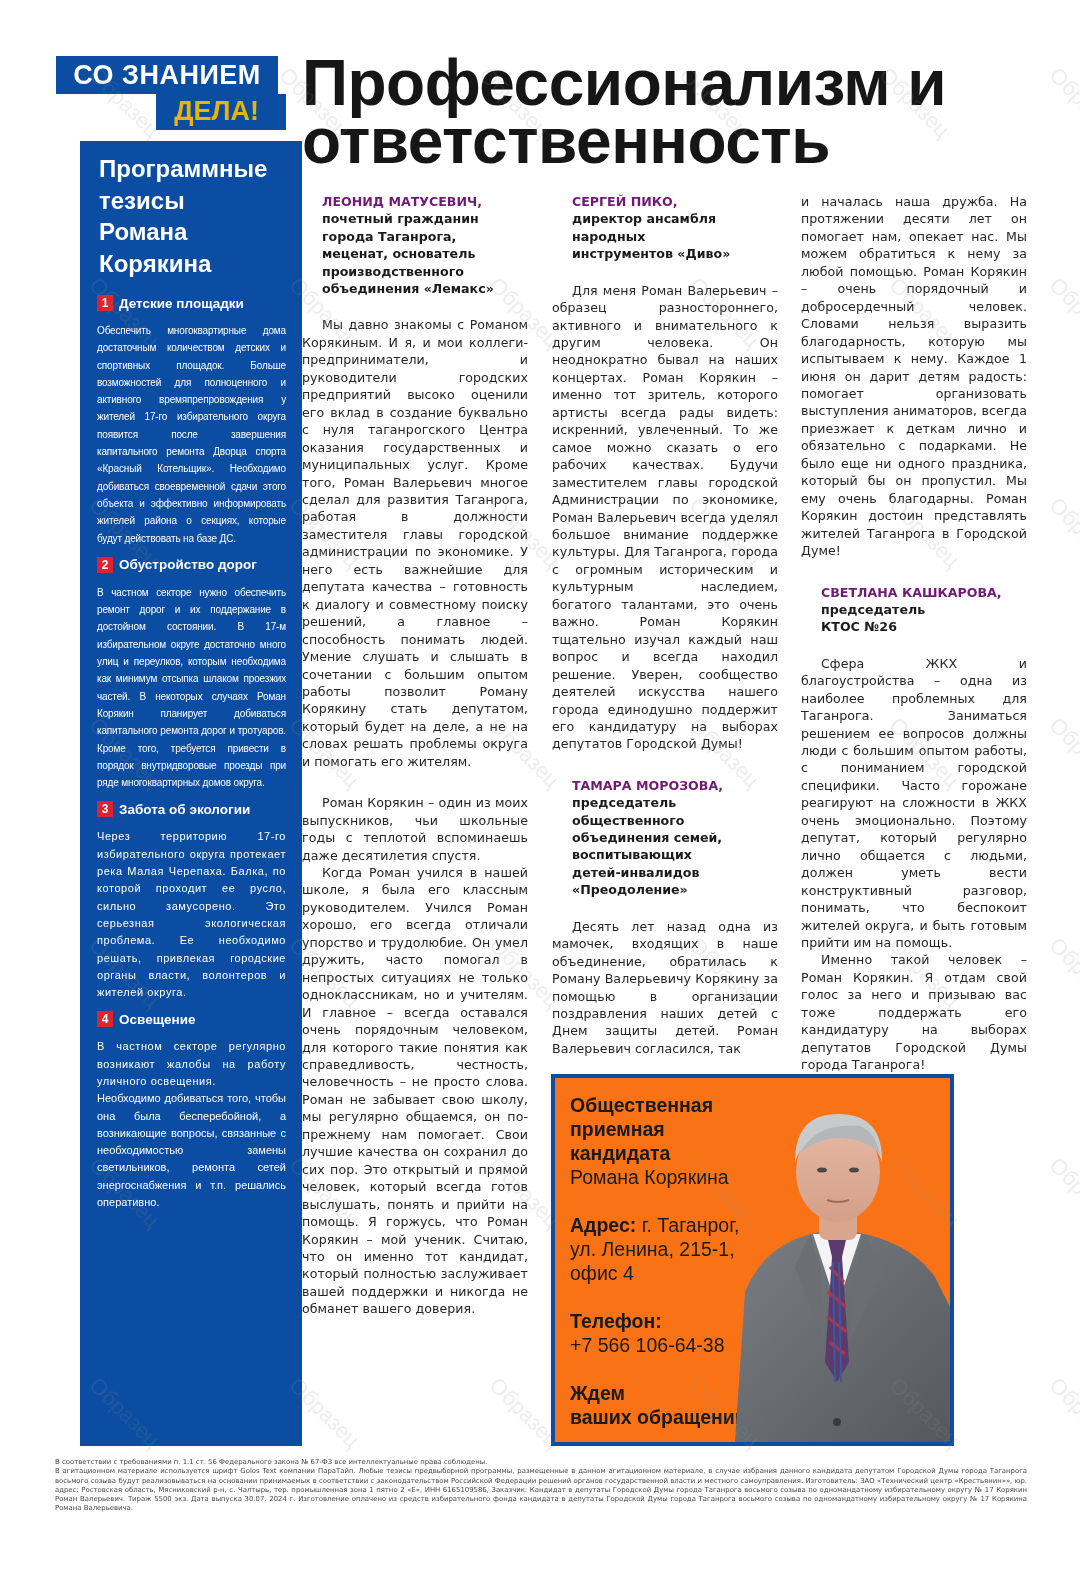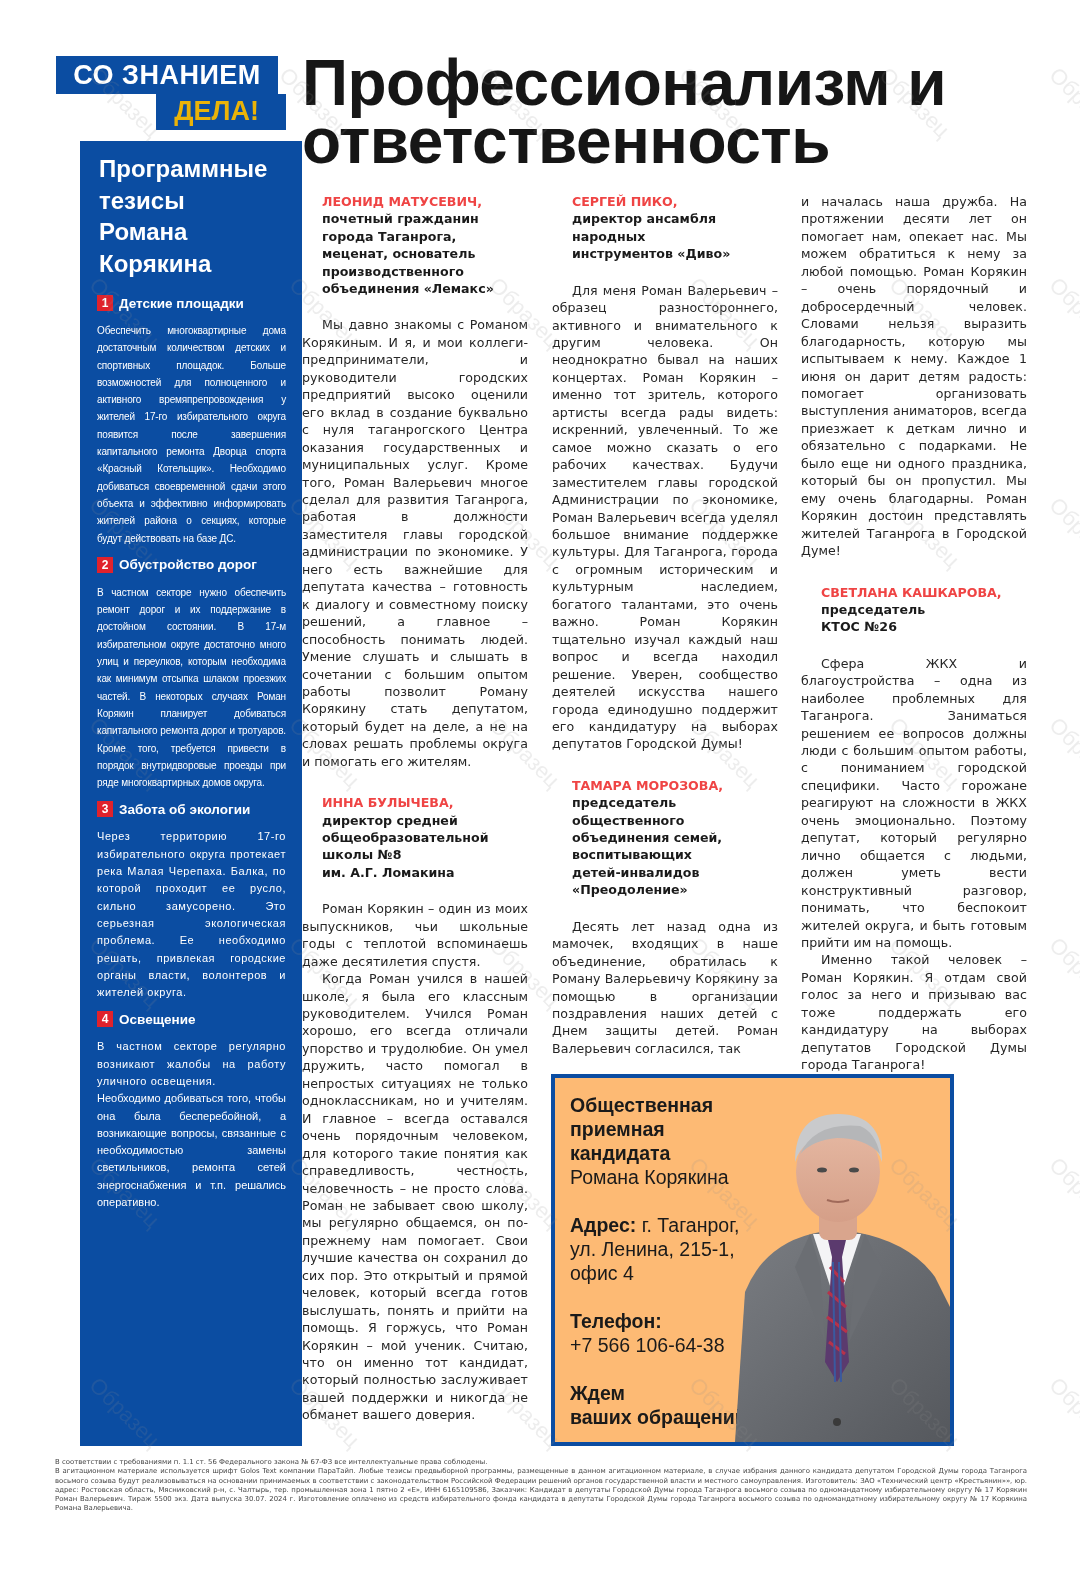--- a/index.html
+++ b/index.html
@@ -42,38 +42,38 @@
   
   .headline {
     position: absolute; left: 302px; top: 54px; width: 740px;
     font-family: "Liberation Sans", sans-serif; font-weight: bold; font-size: 64px; line-height: 58px;
     color: #161616; letter-spacing: -0.5px;
   }
 
   
   .col { position: absolute; width: 226px; font-family: "DejaVu Sans", sans-serif; }
   .author { padding-left: 20px; margin-bottom: 19px; }
-  .author .name { font-weight: bold; font-size: 12.6px; line-height: 17.4px; color: #ef4444; }
+  .author .name { font-weight: bold; font-size: 12.6px; line-height: 17.4px; color: #701a75; }
   .author .role { font-weight: bold; font-size: 12.6px; line-height: 17.4px; color: #1a1a1a; }
   .quote p {
     font-size: 12.6px; line-height: 17.45px; text-align: justify; color: #262626;
     text-indent: 20px; letter-spacing: 0.05px;
   }
   .quote p.noindent { text-indent: 0; }
 
   #col1 { left: 302px; top: 193px; }
   #col2 { left: 552px; top: 193px; }
   #col3 { left: 801px; top: 193px; }
 
   .gap { height: 24px; }
 
   
   .contact {
     position: absolute; left: 551px; top: 1074px; width: 403px; height: 372px;
-    border: 4px solid #0b4da2; background: #fdba74; overflow: hidden;
+    border: 4px solid #0b4da2; background: #f97316; overflow: hidden;
   }
   .contact-text { position: absolute; left: 15px; top: 15px; width: 240px; font-family: "Liberation Sans", sans-serif; color: #1a1a1a; }
   .contact-text .b { font-weight: bold; font-size: 19.5px; line-height: 24px; }
   .contact-text .r { font-size: 19.5px; line-height: 24px; }
   .contact-text .block { margin-bottom: 24px; }
 
   .portrait { position: absolute; right: 0; bottom: 0; width: 225px; height: 350px; }
 
   
   .legal {
@@ -150,27 +150,20 @@
       <div class="role">меценат, основатель</div>
       <div class="role">производственного</div>
       <div class="role">объединения «Лемакс»</div>
     </div>
     <div class="quote">
       <p>Мы давно знакомы с Романом Корякиным. И я, и мои коллеги-предприниматели, и руководители городских предприятий высоко оценили его вклад в создание буквально с нуля таганрогского Центра оказания государственных и муниципальных услуг. Кроме того, Роман Валерьевич многое сделал для развития Таганрога, работая в должности заместителя главы городской администрации по экономике. У него есть важнейшие для депутата качества – готовность к диалогу и совместному поиску решений, а главное – способность понимать людей. Умение слушать и слышать в сочетании с большим опытом работы позволит Роману Корякину стать депутатом, который будет на деле, а не на словах решать проблемы округа и помогать его жителям.</p>
     </div>
   </article>
   <div class="gap"></div>
   <article>
-    <div class="author">
-      <div class="name">ИННА БУЛЫЧЕВА,</div>
-      <div class="role">директор средней</div>
-      <div class="role">общеобразовательной</div>
-      <div class="role">школы №8</div>
-      <div class="role">им. А.Г. Ломакина</div>
-    </div>
     <div class="quote">
       <p>Роман Корякин – один из моих выпускников, чьи школьные годы с теплотой вспоминаешь даже десятилетия спустя.</p>
       <p>Когда Роман учился в нашей школе, я была его классным руководителем. Учился Роман хорошо, его всегда отличали упорство и трудолюбие. Он умел дружить, часто помогал в непростых ситуациях не только одноклассникам, но и учителям. И главное – всегда оставался очень порядочным человеком, для которого такие понятия как справедливость, честность, человечность – не просто слова. Роман не забывает свою школу, мы регулярно общаемся, он по-прежнему нам помогает. Свои лучшие качества он сохранил до сих пор. Это открытый и прямой человек, который всегда готов выслушать, понять и прийти на помощь. Я горжусь, что Роман Корякин – мой ученик. Считаю, что он именно тот кандидат, который полностью заслуживает вашей поддержки и никогда не обманет вашего доверия.</p>
     </div>
   </article>
 </div>
 
 <div class="col" id="col2">
   <article>
     <div class="author">

